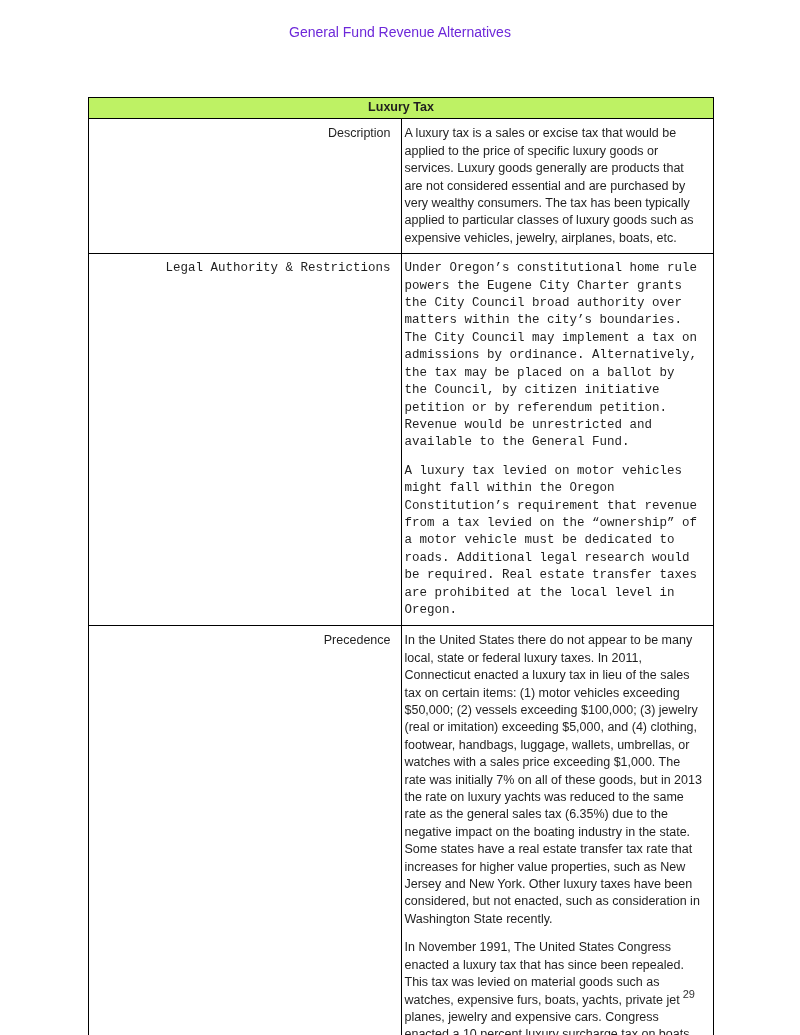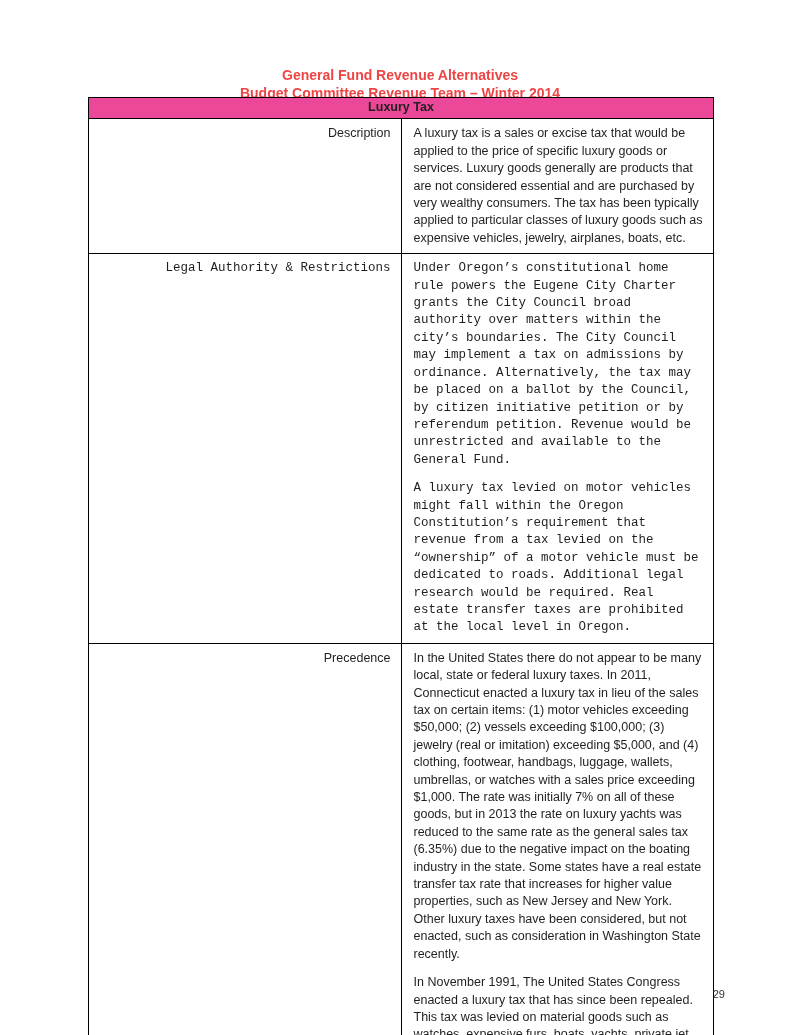--- a/index.html
+++ b/index.html
@@ -8,79 +8,78 @@
   .page {
     position: relative;
     width: 800px;
     height: 1035px;
     background: #ffffff;
     margin: 0 auto;
     overflow: hidden;
     color: #1f1f1f;
   }
   .doc-header {
-    padding-top: 66px;
+    padding-top: 23px;
     text-align: center;
-    font-weight: bold;
+    font-weight: normal;
     font-size: 14px;
     line-height: 18px;
-    color: #ef4444;
+    color: #6d28d9;
   }
   .doc-table {
     position: absolute;
     left: 88px;
     top: 97px;
     width: 626px;
     border-collapse: collapse;
     table-layout: fixed;
   }
   .doc-table td {
     border: 1px solid #000000;
     vertical-align: top;
     font-size: 12.5px;
     line-height: 17.4px;
   }
   .table-title-cell {
-    background: #ec4899;
+    background: #bef264;
     text-align: center;
     font-weight: bold;
     font-size: 13px;
     height: 20px;
     padding: 1px 0 2px 0;
     vertical-align: middle !important;
   }
   .label-cell {
     width: 171px;
     padding: 6px 10px 6px 8px;
     text-align: right;
   }
   .content-cell {
-    padding: 6px 10px 6px 12px;
+    padding: 6px 10px 6px 3px;
   }
   .content-cell p { margin: 0 0 11px 0; }
   .content-cell p:last-child { margin-bottom: 0; }
   .row-description  { height: 104px; }
   .row-legal        { height: 221px; font-family: Liberation Mono, monospace; }
   .row-precedence   { height: 500px; }
   .page-number {
     position: absolute;
     top: 988px;
-    right: 75px;
+    right: 105px;
     font-size: 11px;
     color: #333333;
   }
 </style>
 </head>
 <body>
 
 <div class="page">
 
   <div class="doc-header">
     <div>General Fund Revenue Alternatives</div>
-    <div>Budget Committee Revenue Team – Winter 2014</div>
   </div>
 
   <table class="doc-table">
     <tbody>
         <tr>
       <td colspan="2" class="table-title-cell">Luxury Tax</td>
     </tr>
 
     <tr class="row-description">
       <td class="label-cell">Description</td>

